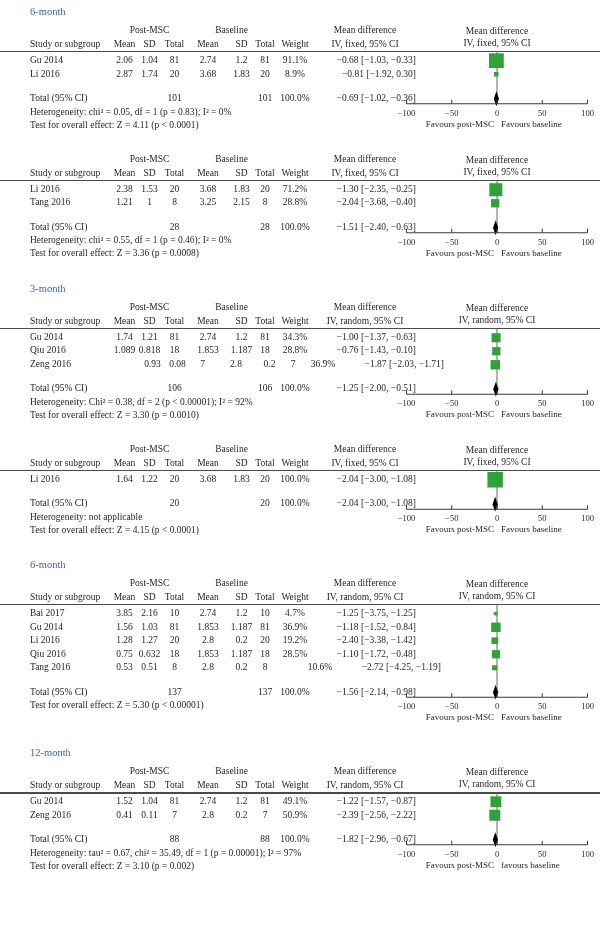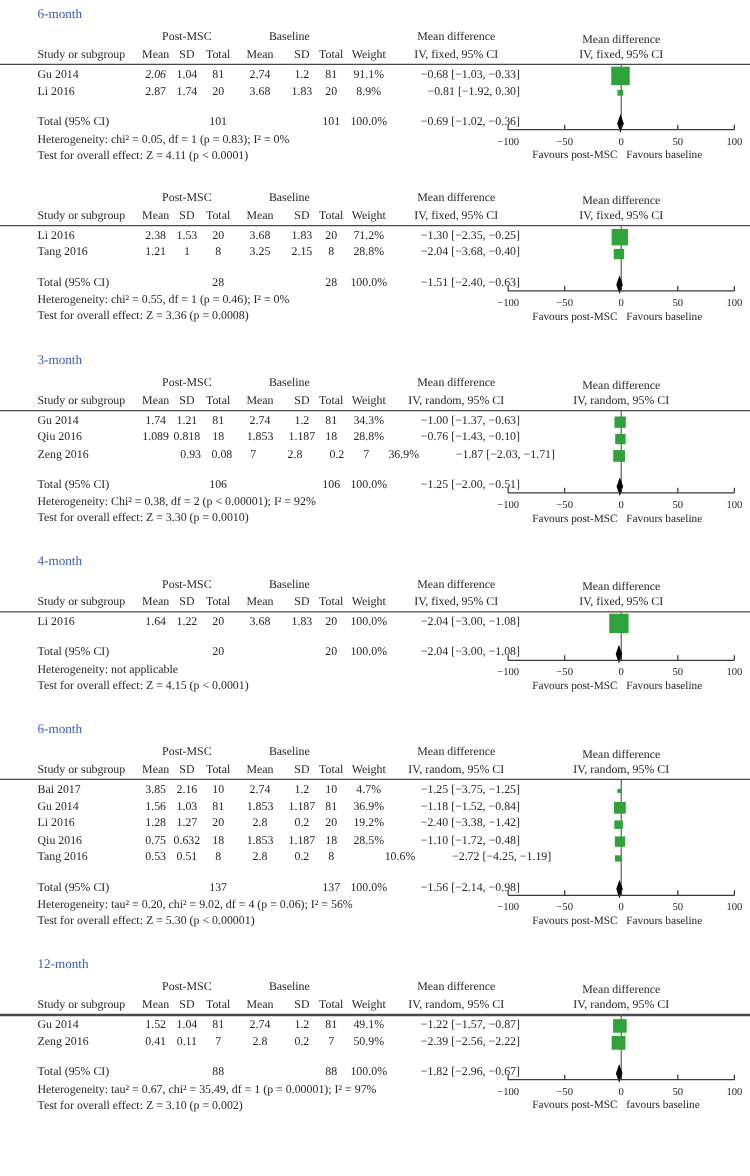--- a/index.html
+++ b/index.html
@@ -47,21 +47,21 @@
             <div class="c ctr" style="width: 25px; height: 14px; line-height: 14px;">Total</div>
             <div class="c ctr" style="width: 42px; height: 14px; line-height: 14px;">Mean</div>
             <div class="c ctr" style="width: 25px; height: 14px; line-height: 14px;">SD</div>
             <div class="c ctr" style="width: 22px; height: 14px; line-height: 14px;">Total</div>
             <div class="c ctr" style="width: 38px; height: 14px; line-height: 14px;">Weight</div>
             <div class="c ctr" style="width: 102px; height: 14px; line-height: 14px;">IV, fixed, 95% CI</div>
           </div>
           <div style="height: 3px;"></div>
           <div class="row">
             <div class="c lft" style="width: 82px; height: 13.5px; line-height: 13.5px;">Gu 2014</div>
-            <div class="c ctr" style="width: 25px; height: 13.5px; line-height: 13.5px; font-style: italic;">2.06</div>
+            <div class="c ctr" style="width: 25px; height: 13.5px; line-height: 13.5px;">2.06</div>
             <div class="c ctr" style="width: 25px; height: 13.5px; line-height: 13.5px;">1.04</div>
             <div class="c ctr" style="width: 25px; height: 13.5px; line-height: 13.5px;">81</div>
             <div class="c ctr" style="width: 42px; height: 13.5px; line-height: 13.5px;">2.74</div>
             <div class="c ctr" style="width: 25px; height: 13.5px; line-height: 13.5px;">1.2</div>
             <div class="c ctr" style="width: 22px; height: 13.5px; line-height: 13.5px;">81</div>
             <div class="c ctr" style="width: 38px; height: 13.5px; line-height: 13.5px;">91.1%</div>
             <div class="c rgt" style="width: 102px; height: 13.5px; line-height: 13.5px;">−0.68 [−1.03, −0.33]</div>
           </div>
           <div class="row">
             <div class="c lft" style="width: 82px; height: 13.5px; line-height: 13.5px;">Li 2016</div>
@@ -296,21 +296,20 @@
           <line x1="144.25" y1="89.25" x2="144.25" y2="93.25" stroke="#3a3a3a" stroke-width="1"></line>
           <text x="144.25" y="105.25" text-anchor="middle" font-size="8.5">50</text>
           <line x1="189.5" y1="89.25" x2="189.5" y2="93.25" stroke="#3a3a3a" stroke-width="1"></line>
           <text x="189.5" y="105.25" text-anchor="middle" font-size="8.5">100</text>
           <text x="96" y="116.25" text-anchor="end" font-size="9">Favours post-MSC</text>
           <text x="103" y="116.25" text-anchor="start" font-size="9">Favours baseline</text>
         </svg>
       </div>
     </div>
     <div class="section">
-      <div class="sec-title" style="color: rgb(59, 92, 192);">4-month</div>
       <div class="body" style="height: 96.25px;">
         <div class="tbl">
           <div class="row">
             <div class="c lft" style="width: 82px; height: 13px; line-height: 13px;"></div>
             <div class="c ctr" style="width: 75px; height: 13px; line-height: 13px;">Post-MSC</div>
             <div class="c ctr" style="width: 89px; height: 13px; line-height: 13px;">Baseline</div>
             <div class="c ctr" style="width: 38px; height: 13px; line-height: 13px;"></div>
             <div class="c ctr" style="width: 102px; height: 13px; line-height: 13px;">Mean difference</div>
           </div>
           <div class="row">
@@ -455,23 +454,20 @@
             <div class="c rgt" style="width: 102px; height: 13.5px; line-height: 13.5px;">−2.72 [−4.25, −1.19]</div>
           </div>
           <div style="height: 11px;"></div>
           <div class="row">
             <div class="c lft" style="width: 132px; height: 13.5px; line-height: 13.5px;">Total (95% CI)</div>
             <div class="c ctr" style="width: 25px; height: 13.5px; line-height: 13.5px;">137</div>
             <div class="c ctr" style="width: 67px; height: 13.5px; line-height: 13.5px;"></div>
             <div class="c ctr" style="width: 22px; height: 13.5px; line-height: 13.5px;">137</div>
             <div class="c ctr" style="width: 38px; height: 13.5px; line-height: 13.5px;">100.0%</div>
             <div class="c rgt" style="width: 102px; height: 13.5px; line-height: 13.5px;">−1.56 [−2.14, −0.98]</div>
-          </div>
-          <div class="row">
-            <div class="c lft" style="width: 380px; height: 13px; line-height: 13px;">Heterogeneity: tau² = 0.20, chi² = 9.02, df = 4 (p = 0.06); I² = 56%</div>
           </div>
           <div class="row">
             <div class="c lft" style="width: 380px; height: 13px; line-height: 13px;">Test for overall effect: Z = 5.30 (p &lt; 0.00001)</div>
           </div>
         </div>
         <div class="rule"></div>
         <svg width="202" height="150.25" viewBox="0 0 202 150.25" class="plot" style="left: 398px;">
           <text x="99" y="10" text-anchor="middle" font-size="9.5">Mean difference</text>
           <text x="99" y="22" text-anchor="middle" font-size="9.5">IV, random, 95% CI</text>
           <line x1="99" y1="27.5" x2="99" y2="120.25" stroke="#666" stroke-width="1"></line>

